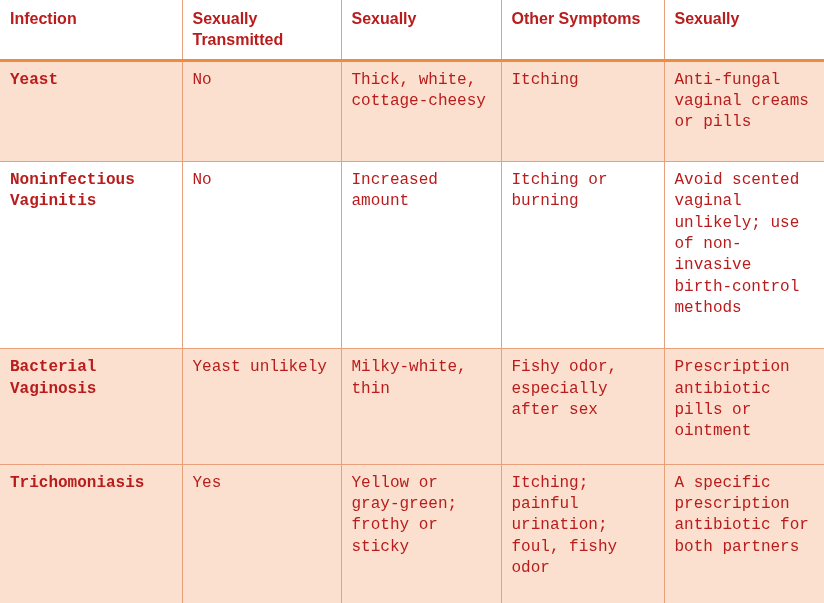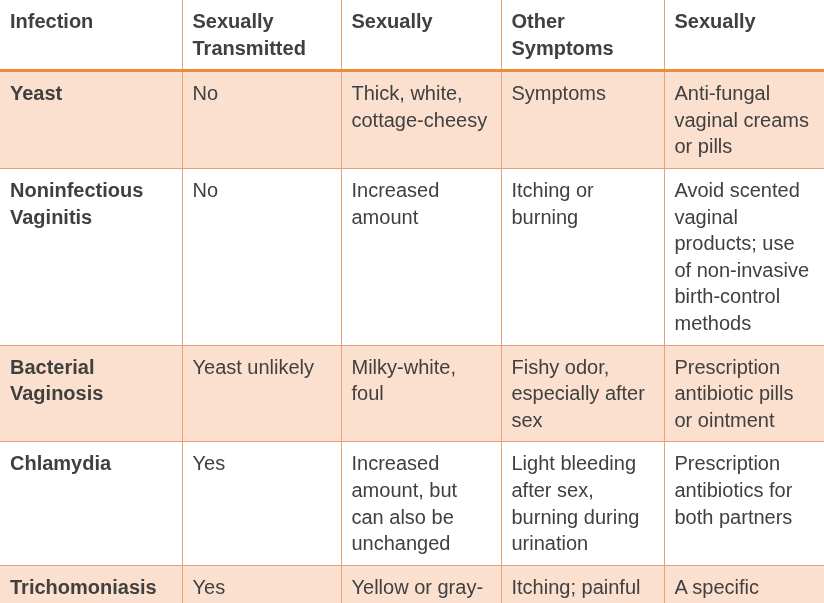--- a/index.html
+++ b/index.html
@@ -23,40 +23,41 @@
   #infection-table col.c2 { width: 160px; }
   #infection-table col.c3 { width: 163px; }
   #infection-table col.c4 { width: 160px; }
 
   #infection-table th,
   #infection-table td {
     vertical-align: top;
     padding: 8px 9px 8px 10px;
     border-right: 1px solid #e8a07a;
     line-height: 1.33;
-    font-size: 20px;
-    color: #404040;
+    font-size: 16px;
+    color: #b91c1c;
   }
   #infection-table th:last-child,
   #infection-table td:last-child {
     border-right: none;
   }
 
   thead th {
     color: #e8914a;
     font-weight: bold;
     font-size: 17px;
     background: #ffffff;
     border-bottom: 3px solid #ef8b3c;
     padding-top: 9px;
     padding-bottom: 9px;
     text-align: left;
   }
   tbody tr {
     border-bottom: 1px solid #e8a07a;
+    font-family: Liberation Mono, monospace;
   }
   tbody tr:last-child {
     border-bottom: none;
   }
   tbody tr.shaded td {
     background: #fbe0cf;
   }
   tbody tr.plain td {
     background: #ffffff;
   }
@@ -87,43 +88,36 @@
       <th>Sexually</th>
       <th>Other Symptoms</th>
       <th>Sexually</th>
     </tr>
   </thead>
   <tbody>
     <tr class="shaded row-h-1">
       <td class="name-cell">Yeast</td>
       <td>No</td>
       <td>Thick, white, cottage-cheesy</td>
-      <td>Symptoms</td>
+      <td>Itching</td>
       <td>Anti-fungal vaginal creams or pills</td>
     </tr>
     <tr class="plain row-h-2">
       <td class="name-cell">Noninfectious Vaginitis</td>
       <td>No</td>
       <td>Increased amount</td>
       <td>Itching or burning</td>
-      <td>Avoid scented vaginal products; use of non-invasive birth-control methods</td>
+      <td>Avoid scented vaginal unlikely; use of non-invasive birth-control methods</td>
     </tr>
     <tr class="shaded row-h-3">
       <td class="name-cell">Bacterial Vaginosis</td>
       <td>Yeast unlikely</td>
-      <td>Milky-white, foul</td>
+      <td>Milky-white, thin</td>
       <td>Fishy odor, especially after sex</td>
       <td>Prescription antibiotic pills or ointment</td>
-    </tr>
-    <tr class="plain row-h-4">
-      <td class="name-cell">Chlamydia</td>
-      <td>Yes</td>
-      <td>Increased amount, but can also be unchanged</td>
-      <td>Light bleeding after sex, burning during urination</td>
-      <td>Prescription antibiotics for both partners</td>
     </tr>
     <tr class="shaded row-h-5">
       <td class="name-cell">Trichomoniasis</td>
       <td>Yes</td>
       <td>Yellow or gray-green; frothy or sticky</td>
       <td>Itching; painful urination; foul, fishy odor</td>
       <td>A specific prescription antibiotic for both partners</td>
     </tr>
   </tbody>
 </table>

